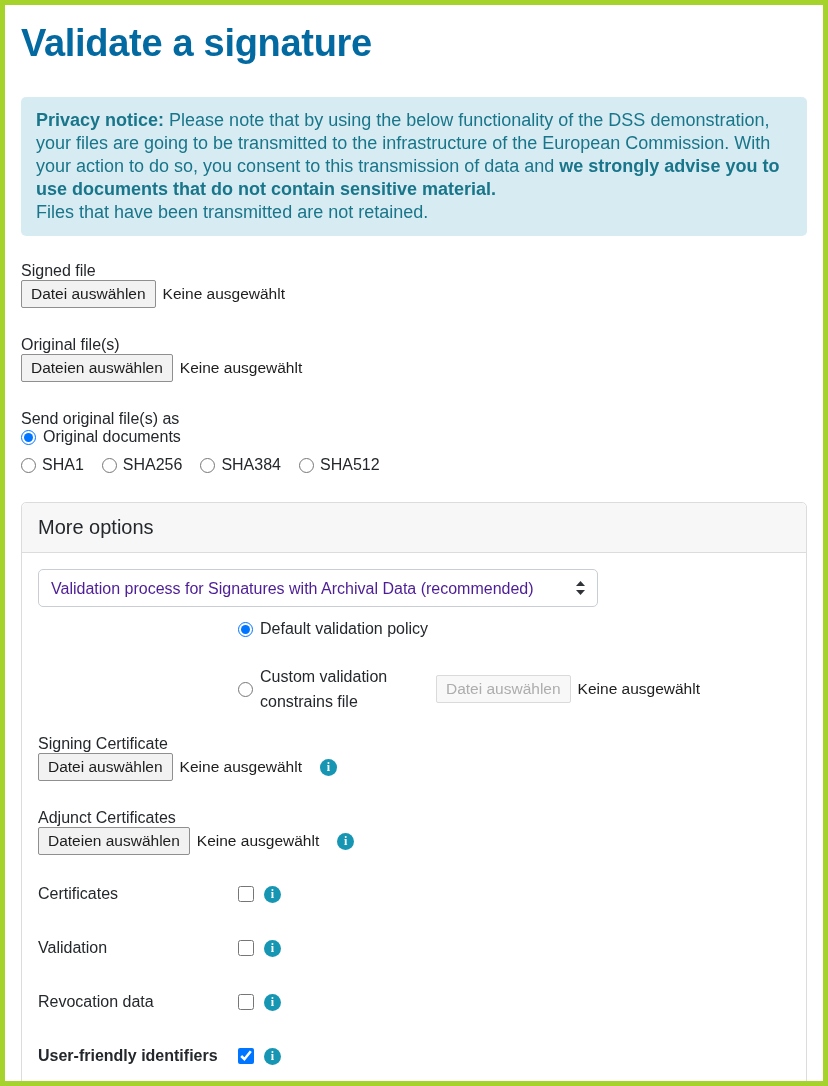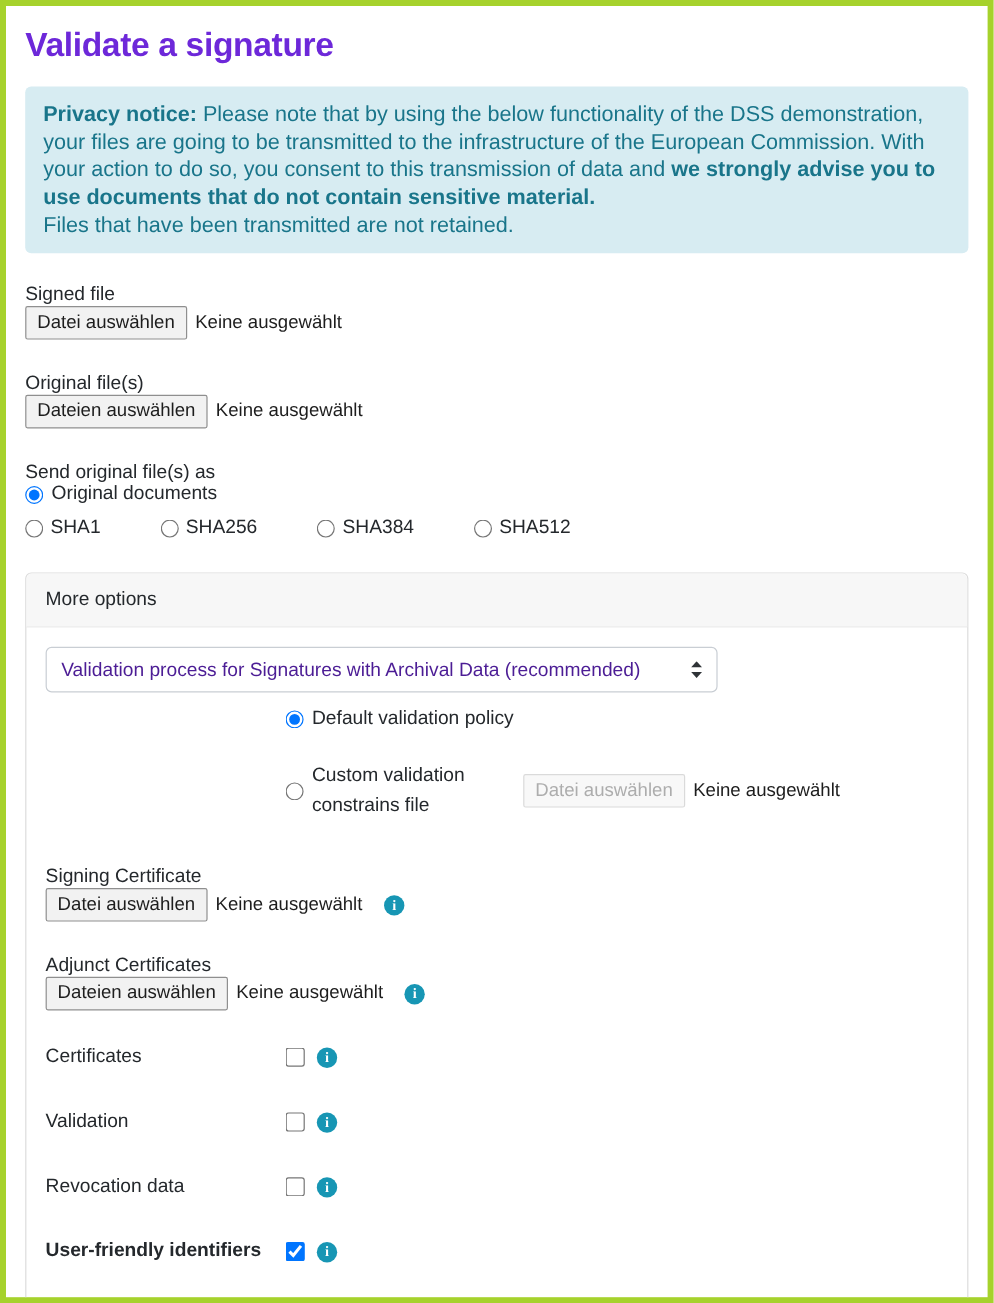--- a/index.html
+++ b/index.html
@@ -3,58 +3,58 @@
 <meta charset="utf-8">
 <style>
   html,body{margin:0;padding:0;}
   body{
     width:828px;height:1086px;box-sizing:border-box;
     border:5px solid #a6d22c;background:#ffffff;
     font-family:"Liberation Sans","DejaVu Sans",sans-serif;
     color:#24282c;overflow:hidden;
   }
   .content{padding:0 16px;}
-  h1{font-size:28px;font-weight:700;margin:17px 0 18px;color:#6d28d9;letter-spacing:-0.3px;}
+  h1{font-size:38px;font-weight:700;margin:17px 0 32px;color:#0369a1;letter-spacing:-0.3px;}
   .alert{
     background:#d7ecf2;color:#19758a;border-radius:5px;
     padding:12px 15px;font-size:18px;line-height:23px;margin-bottom:22px;
   }
   .alert strong{font-weight:700;}
   .form-row{display:flex;align-items:flex-start;margin-bottom:24px;flex-direction:column;}
   .form-label{width:206px;flex:none;font-size:16px;padding-top:4px;color:#24282c;}
   .card .form-label{width:200px;}
   .file-group{display:flex;align-items:center;font-size:15.5px;}
   .file-btn{
     background:#f2f2f2;border:1px solid #8f8f8f;border-radius:2px;
     padding:4px 9px;font-size:15.5px;font-family:inherit;color:#1d1d1d;cursor:pointer;
   }
   .file-btn.disabled{background:#f8f8f8;border-color:#dadada;color:#adadad;}
   .file-status{margin-left:7px;color:#1d1d1d;}
   .radio-line{display:flex;align-items:center;font-size:16px;}
   .radio-line input{width:15px;height:15px;margin:0 7px 0 0;}
-  .hash-group{display:flex;align-items:center;margin-top:10px;gap:32px;}
+  .hash-group{display:flex;align-items:center;margin-top:10px;}
   .hash-item{display:flex;align-items:center;margin-right:18px;font-size:16px;}
   .hash-item input{width:15px;height:15px;margin:0 6px 0 0;}
   .card{border:1px solid #dcdcdc;border-radius:5px;margin:0 0 18px;}
   .card-header{
     background:#f7f7f7;padding:13px 16px;border-bottom:1px solid #dcdcdc;
-    border-radius:5px 5px 0 0;font-size:16px;color:#24282c;
+    border-radius:5px 5px 0 0;font-size:20px;color:#24282c;
   }
   .card-body{padding:16px 16px 46px;}
   .row-tight{margin-bottom:13px;}
   .select-wrap{position:relative;width:560px;}
   select.form-select{
     width:100%;height:38px;appearance:none;-webkit-appearance:none;
     border:1px solid #c9ced4;border-radius:5px;background:#fff;
     padding:0 34px 0 12px;font-size:16px;color:#4c1d95;font-family:inherit;
   }
   .select-arrows{position:absolute;right:12px;top:50%;transform:translateY(-50%);pointer-events:none;line-height:0;}
   .policy-block{margin-left:200px;}
   .policy-default{margin-bottom:26px;}
-  .policy-custom{display:flex;align-items:center;margin-bottom:34px;}
+  .policy-custom{display:flex;align-items:center;margin-bottom:17px;}
   .policy-custom input{width:15px;height:15px;margin:0 7px 0 0;flex:none;}
   .custom-label{width:152px;font-size:16px;line-height:25px;}
   .custom-file{display:flex;align-items:center;margin-left:24px;font-size:15.5px;}
   .info-icon{
     display:inline-block;width:17px;height:17px;border-radius:50%;
     background:#1796b4;color:#fff;font-size:12px;font-weight:700;
     text-align:center;line-height:17px;font-family:"Liberation Serif",serif;
     margin-left:18px;cursor:pointer;flex:none;
   }
   .check-row{display:flex;align-items:center;margin-bottom:36px;}

